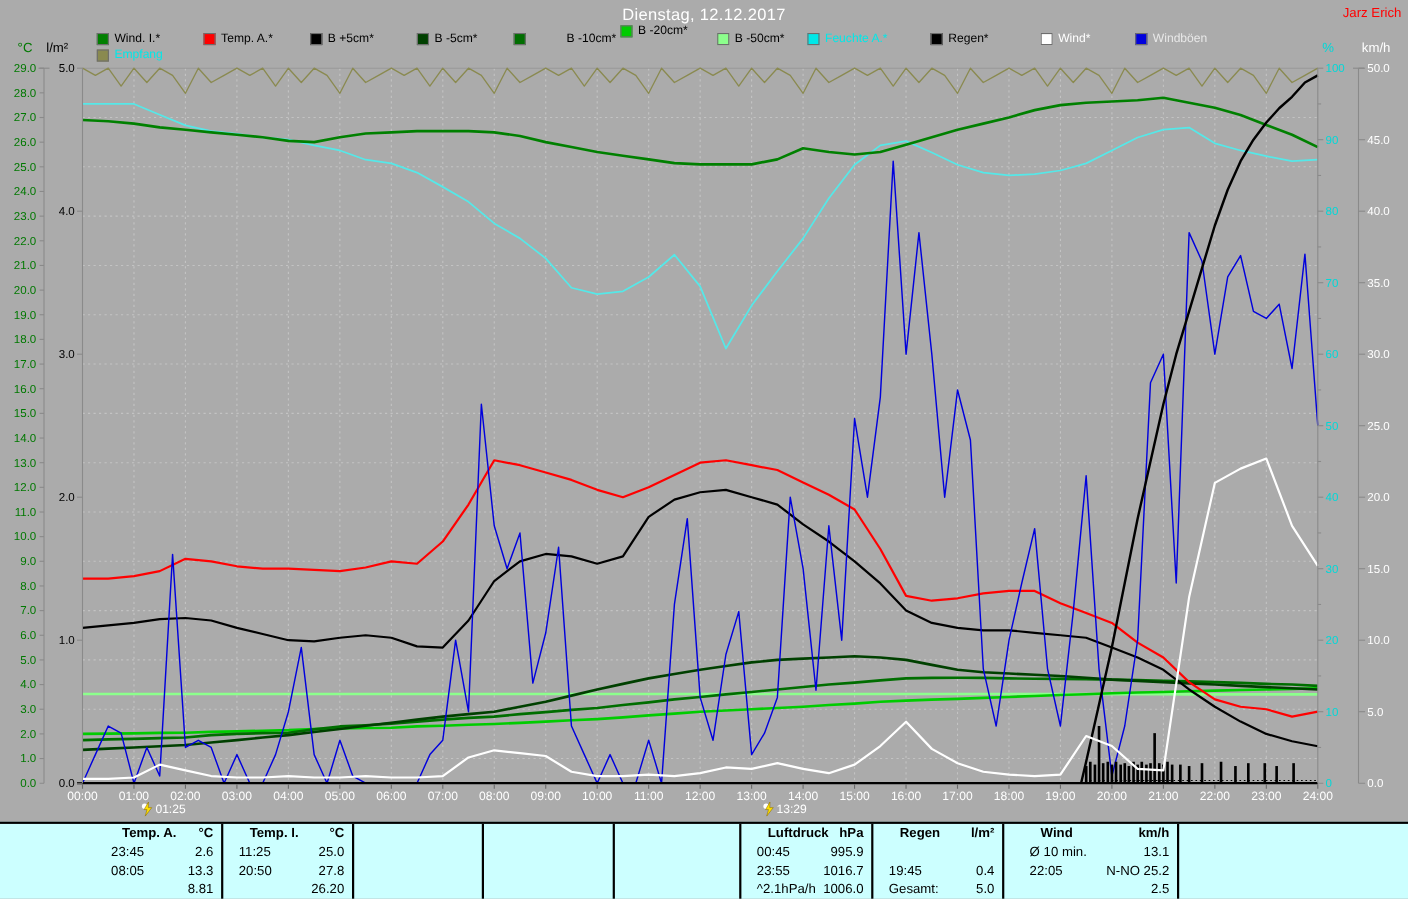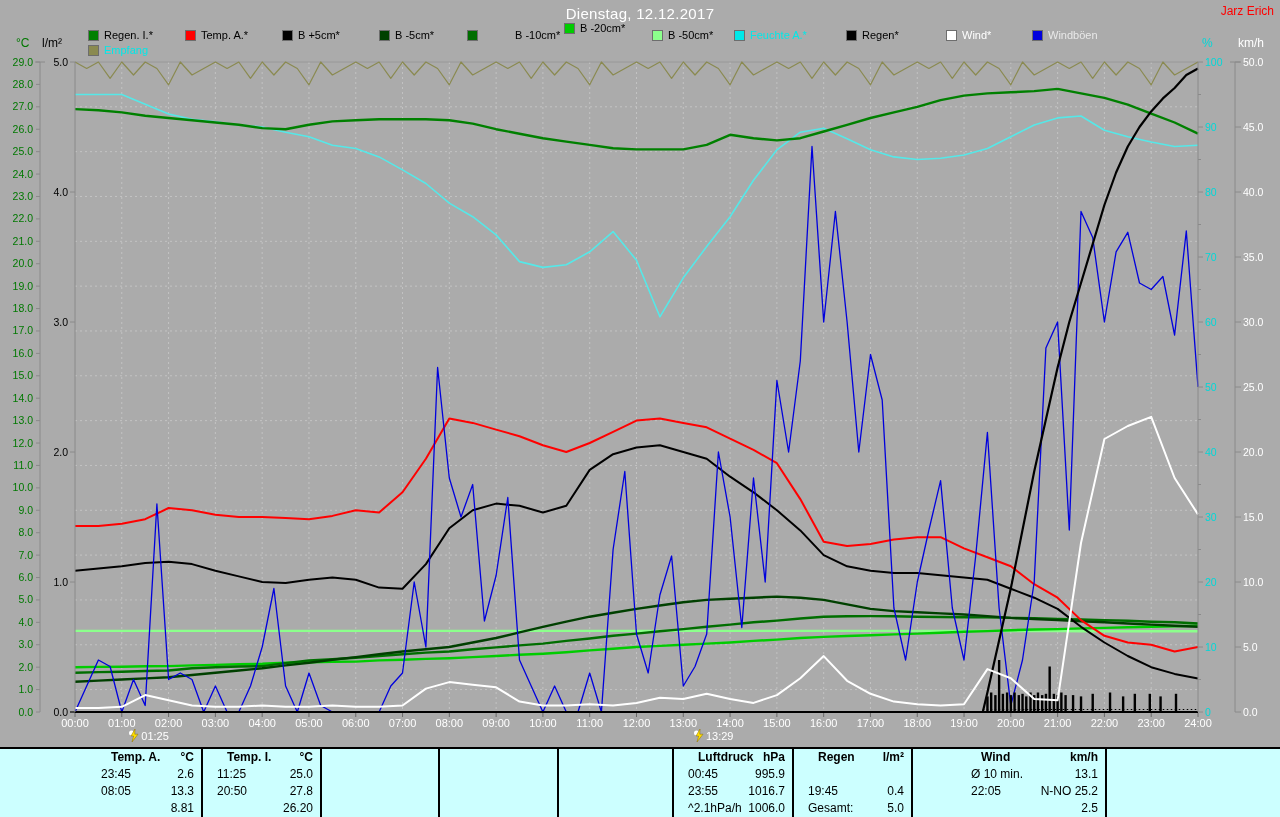--- a/index.html
+++ b/index.html
@@ -40,21 +40,21 @@
   <div id="watermark">Jarz Erich</div>
 
   <span id="unit-c" class="unit">°C</span>
   <span id="unit-l" class="unit">l/m²</span>
   <span id="unit-p" class="unit">%</span>
   <span id="unit-k" class="unit">km/h</span>
 
   <div id="legend-row1">
       <div class="legend-item" style="left: 88px; top: 29px;">
         <span class="legend-sq" style="background: rgb(0, 128, 0);"></span>
-        <span class="legend-lb" style="color: rgb(0, 0, 0);">Regen. I.*</span>
+        <span class="legend-lb" style="color: rgb(0, 0, 0);">Wind. I.*</span>
       </div>
       <div class="legend-item" style="left: 185px; top: 29px;">
         <span class="legend-sq" style="background: rgb(255, 0, 0);"></span>
         <span class="legend-lb" style="color: rgb(0, 0, 0);">Temp. A.*</span>
       </div>
       <div class="legend-item" style="left: 282px; top: 29px;">
         <span class="legend-sq" style="background: rgb(0, 0, 0);"></span>
         <span class="legend-lb" style="color: rgb(0, 0, 0);">B +5cm*</span>
       </div>
       <div class="legend-item" style="left: 379px; top: 29px;">
@@ -511,21 +511,21 @@
         </div>
         <div class="trow">
           <span class="tl">19:45</span>
           <span class="tv">0.4</span>
         </div>
         <div class="trow">
           <span class="tl">Gesamt:</span>
           <span class="tv">5.0</span>
         </div>
       </div>
-      <div class="tgroup bordered" style="left: 957px; width: 150px;">
+      <div class="tgroup bordered" style="left: 922px; width: 150px;">
         <div class="trow thead">
           <span class="tl">Wind</span>
           <span class="tv">km/h</span>
         </div>
         <div class="trow">
           <span class="tl">Ø 10 min.</span>
           <span class="tv">13.1</span>
         </div>
         <div class="trow">
           <span class="tl">22:05</span>

